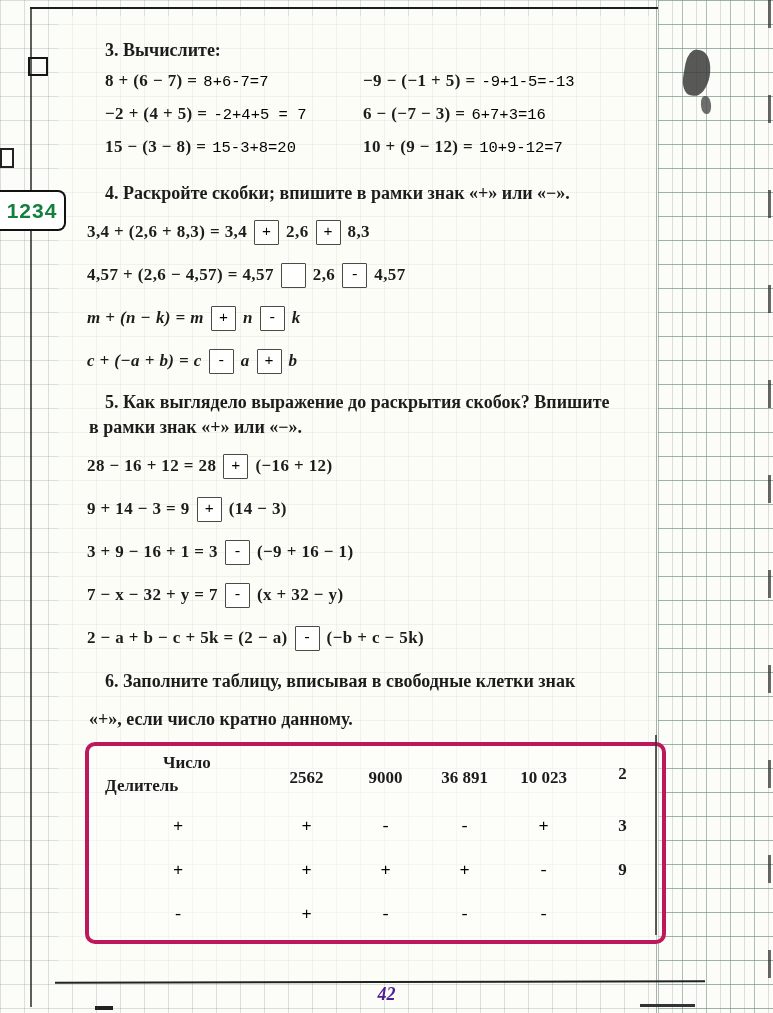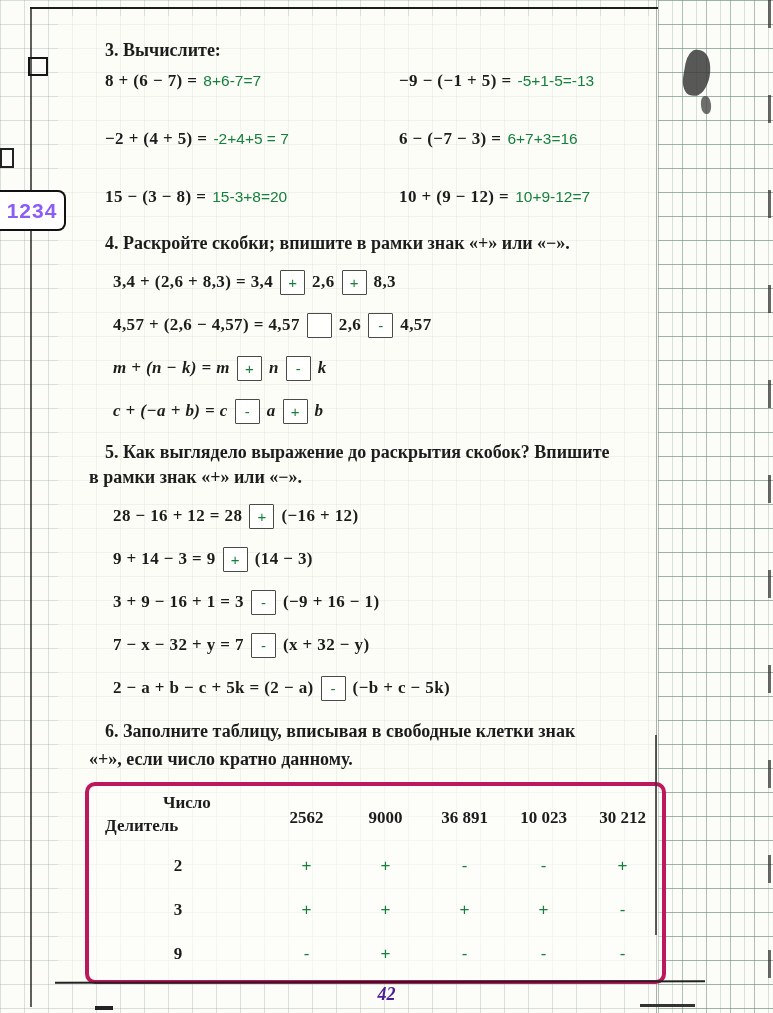--- a/index.html
+++ b/index.html
@@ -40,34 +40,34 @@
   .mark-sq2{position:absolute;left:0;top:148px;width:10px;height:16px;border:2px solid #222;z-index:3;}
   .rule-bottom{position:absolute;left:55px;top:981px;width:650px;height:2px;background:#222;
     transform:rotate(-0.15deg);z-index:3;}
   .mark-b1{position:absolute;left:95px;top:1006px;width:18px;height:4px;background:#222;z-index:3;}
   .mark-b2{position:absolute;left:640px;top:1004px;width:55px;height:3px;background:#333;z-index:3;}
   
   .tab-label{
     position:absolute;left:0;top:190px;width:64px;height:37px;z-index:4;
     background:#fff;border:2px solid #111;border-left:none;border-radius:0 8px 8px 0;
     display:flex;align-items:center;justify-content:center;
-    font-family:"Liberation Sans", sans-serif;font-weight:bold;font-size:21px;letter-spacing:1px;color:#8b5cf6;
+    font-family:"Liberation Sans", sans-serif;font-weight:bold;font-size:21px;letter-spacing:1px;color:#15803d;
   }
   
   .content{position:absolute;left:85px;top:40px;width:580px;z-index:2;}
   .ex-title{font-weight:bold;font-size:18px;margin:0 0 10px 20px;white-space:nowrap;}
   .ex-title-cont{font-weight:bold;font-size:18px;margin:4px;white-space:nowrap;}
   .printed{font-weight:bold;font-size:17px;letter-spacing:.4px;white-space:nowrap;}
   .hand{
-    font-family:Liberation Sans, sans-serif;font-weight:normal;font-size:15.5px;
-    color:#15803d;margin-left:6px;white-space:nowrap;
-  }
-  .eq3-grid{display:grid;grid-template-columns:258px 1fr;margin-left:20px;row-gap:11px;gap:36px;}
+    font-family:Liberation Mono, monospace;font-weight:normal;font-size:15.5px;
+    color:#000000;margin-left:6px;white-space:nowrap;
+  }
+  .eq3-grid{display:grid;grid-template-columns:258px 1fr;margin-left:20px;row-gap:11px;}
   .eq3-cell{height:22px;display:flex;align-items:baseline;}
-  .eq-line{display:flex;align-items:center;margin:13px 0 0 28px;height:30px;}
+  .eq-line{display:flex;align-items:center;margin:13px 0 0 2px;height:30px;}
   .math-italic .printed{font-style:italic;}
   .sign-box{
     display:inline-flex;width:23px;height:23px;border:1.5px solid #4a4a4a;border-radius:1px;
     align-items:center;justify-content:center;margin:0 7px;background:rgba(255,255,255,0.85);
     flex:0 0 auto;
   }
   .sign-box .hand{margin:0;font-size:15px;line-height:1;}
   .sec4{margin-top:24px;}
   .sec5{margin-top:16px;}
   .sec6{margin-top:18px;}
@@ -120,21 +120,21 @@
 
     <section>
       <h3 class="ex-title">3. Вычислите:</h3>
       <div class="eq3-grid">
         <div class="eq3-cell">
           <span class="printed">8 + (6 − 7) =</span>
           <span class="hand">8+6-7=7</span>
         </div>
         <div class="eq3-cell">
           <span class="printed">−9 − (−1 + 5) =</span>
-          <span class="hand">-5+1-5=-13</span>
+          <span class="hand">-9+1-5=-13</span>
         </div>
         <div class="eq3-cell">
           <span class="printed">−2 + (4 + 5) =</span>
           <span class="hand">-2+4+5 = 7</span>
         </div>
         <div class="eq3-cell">
           <span class="printed">6 − (−7 − 3) =</span>
           <span class="hand">6+7+3=16</span>
         </div>
         <div class="eq3-cell">
@@ -235,33 +235,32 @@
       <div class="eq-line">
         <span class="printed">2 − a + b − c + 5k = (2 − a)</span>
         <span class="sign-box">
             <span class="hand">-</span>
           </span>
         <span class="printed">(−b + c − 5k)</span>
       </div>
     </section>
 
     <section class="sec6">
-      <h3 class="ex-title" style="margin-bottom:7px;">6. Заполните таблицу, вписывая в свободные клетки знак</h3>
+      <h3 class="ex-title" style="margin-bottom:17px;">6. Заполните таблицу, вписывая в свободные клетки знак</h3>
       <h3 class="ex-title-cont">«+», если число кратно данному.</h3>
 
       <div class="divtable">
         <div class="thead-corner">
           <div class="top">Число</div>
           <div class="bot">Делитель</div>
         </div>
         <div class="thead-col">2562</div>
         <div class="thead-col">9000</div>
         <div class="thead-col">36 891</div>
         <div class="thead-col">10 023</div>
-        <div class="thead-col">30 212</div>
 
         <div class="trow-div">2</div>
         <div class="tcell">
             <span class="hand">+</span>
           </div>
         <div class="tcell">
             <span class="hand">+</span>
           </div>
         <div class="tcell">
             <span class="hand">-</span>

